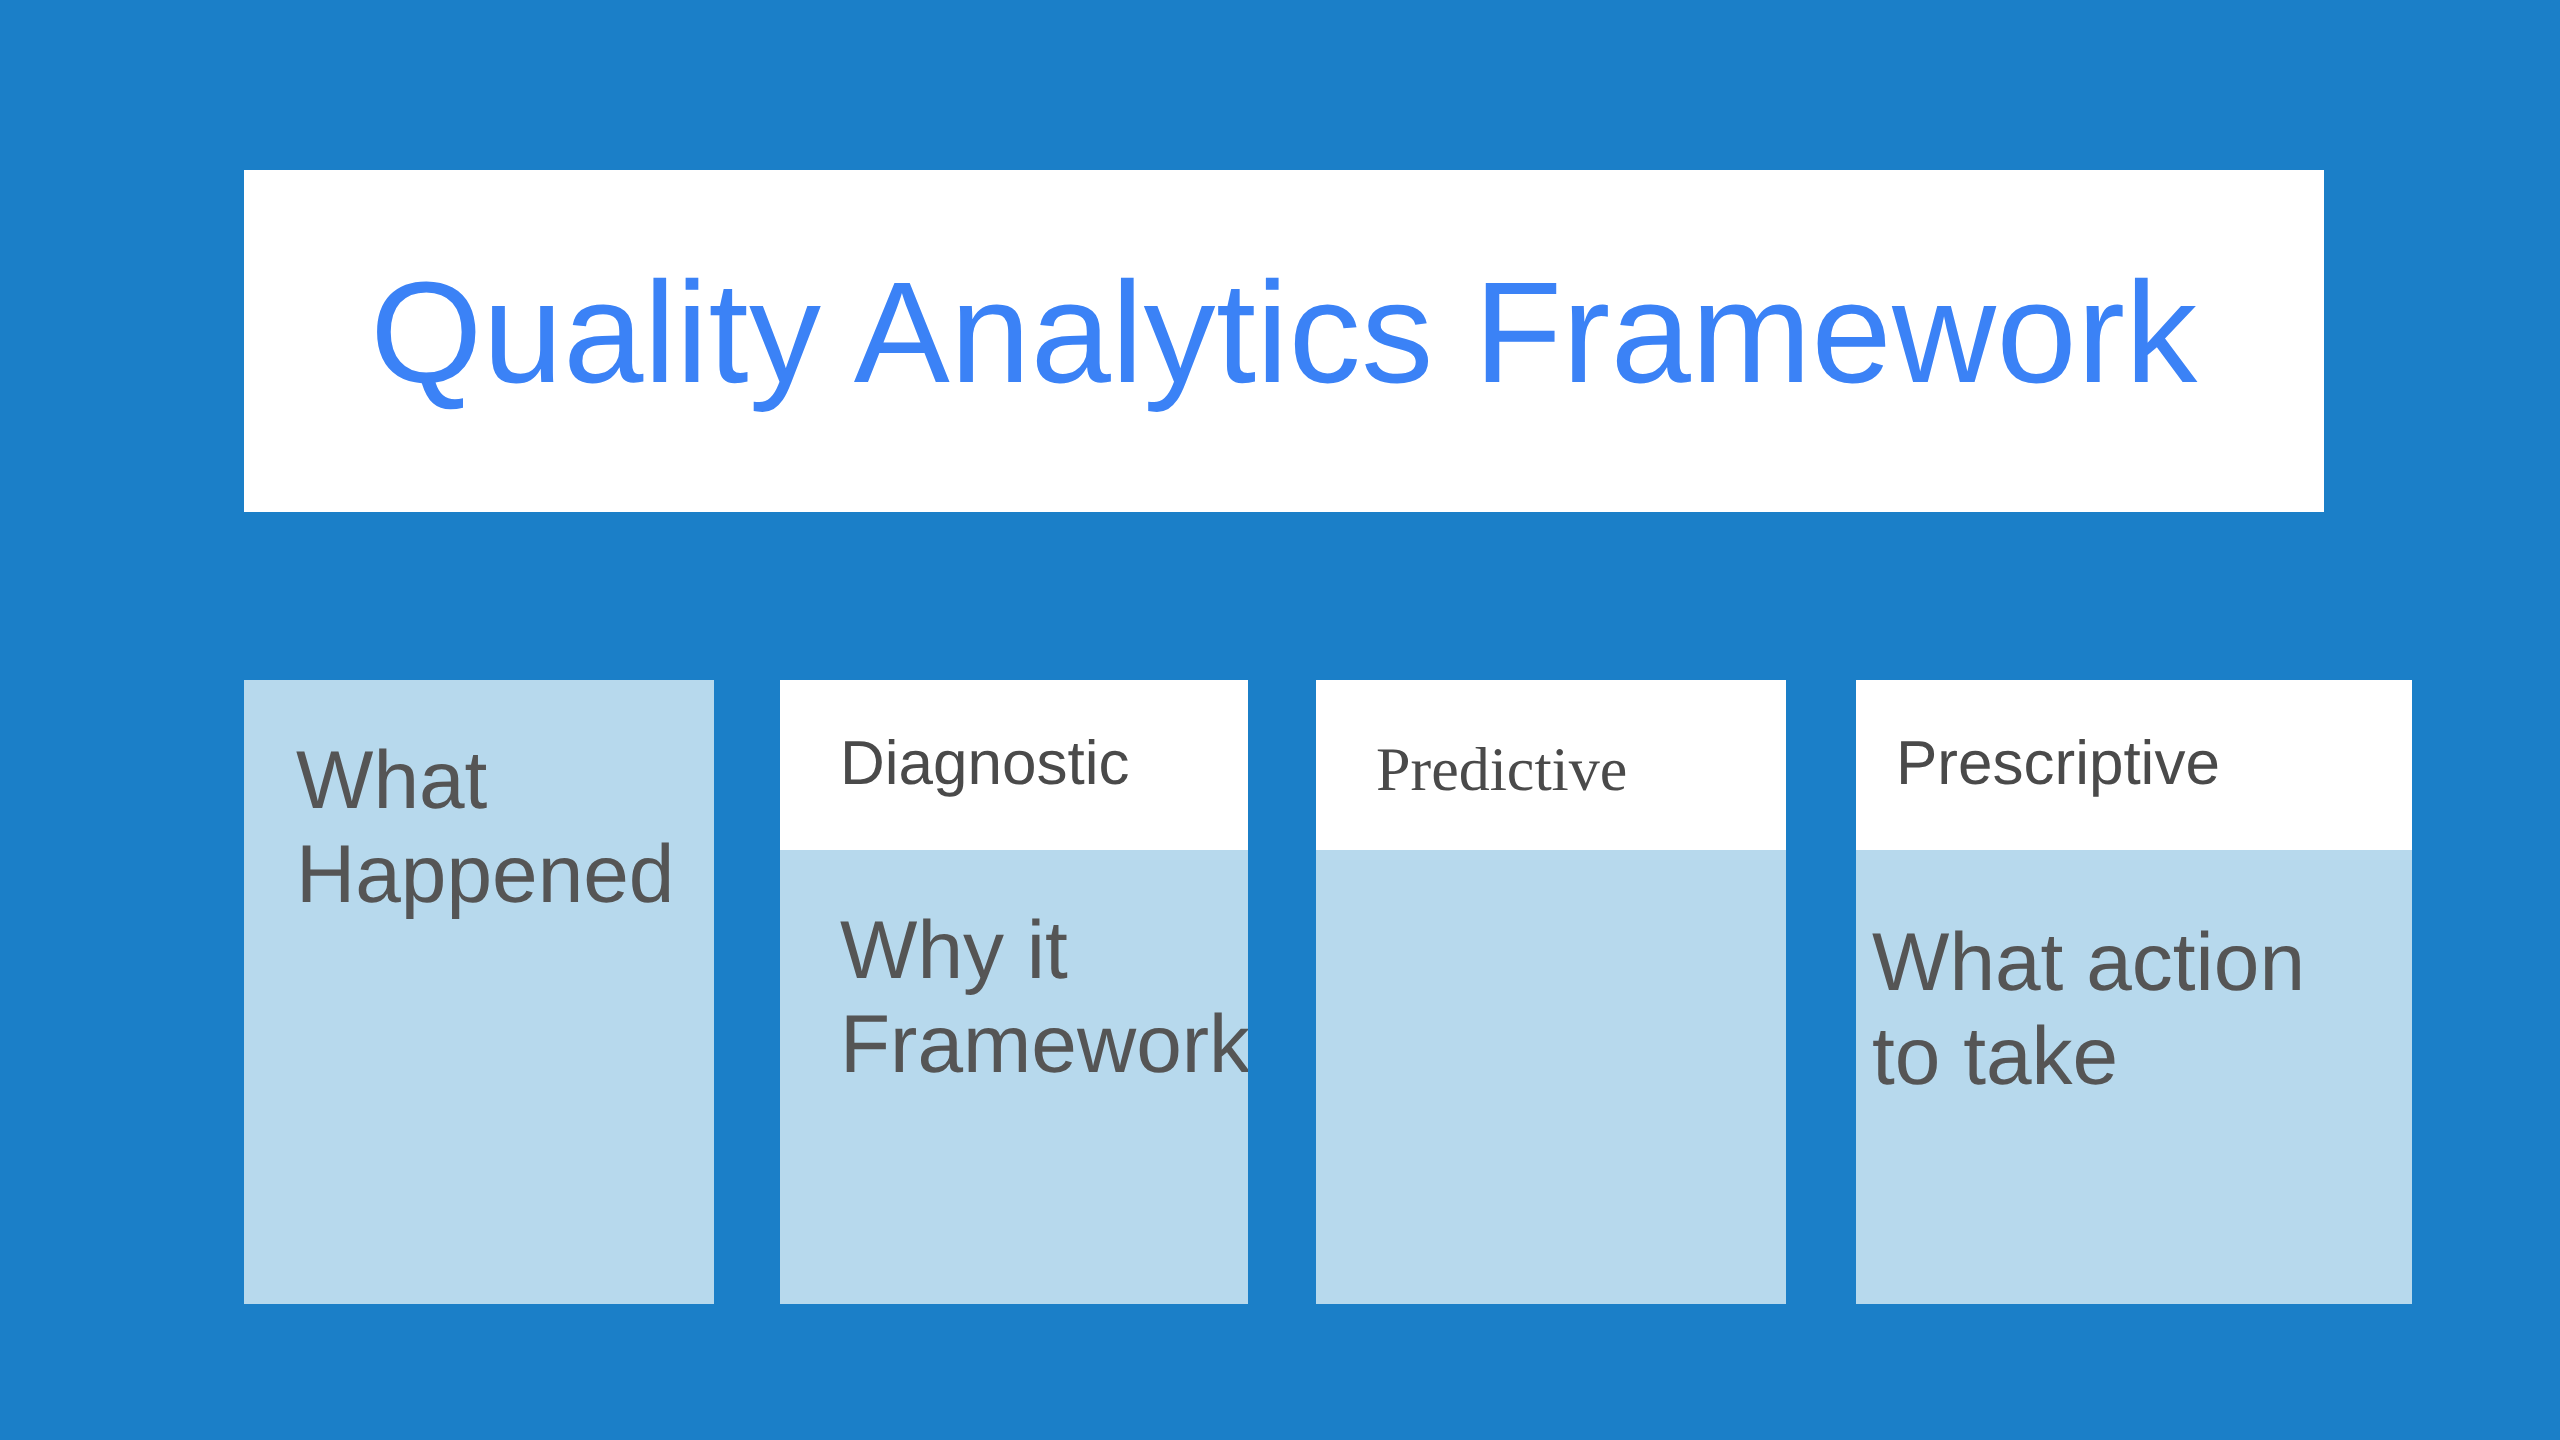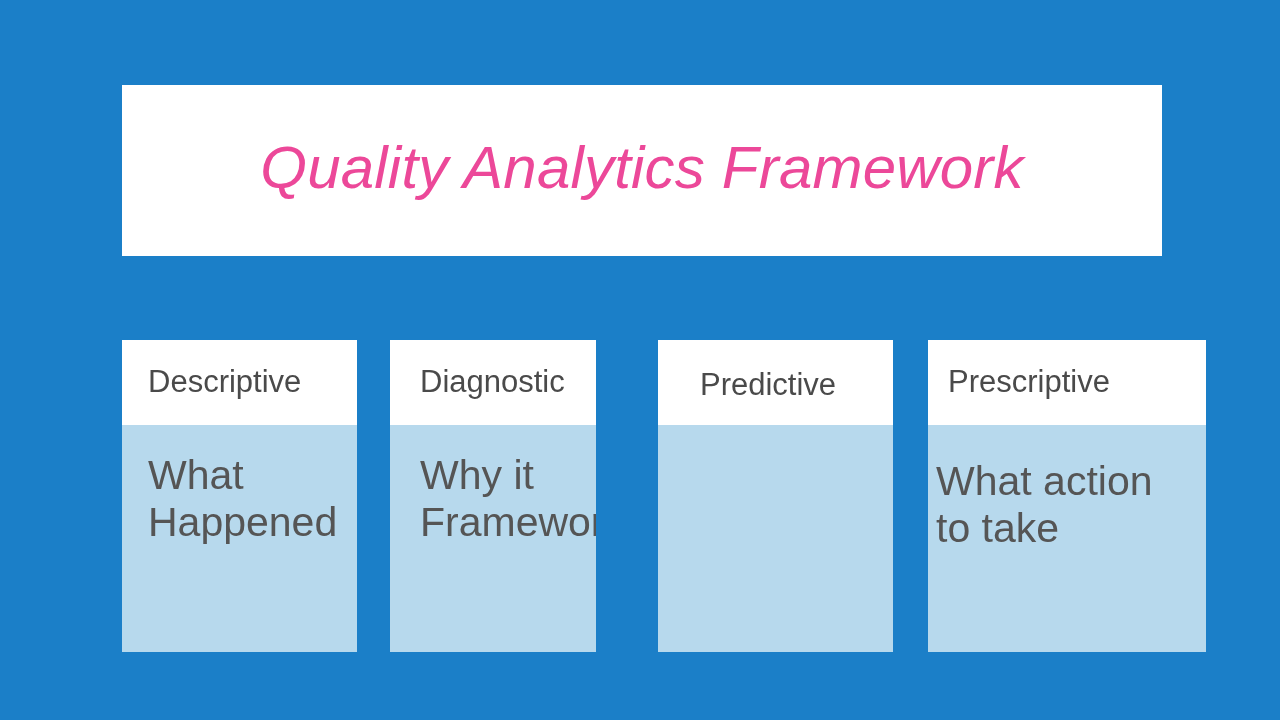--- a/index.html
+++ b/index.html
@@ -26,28 +26,27 @@
     top: 85px;
     width: 1040px;
     height: 171px;
     background: #ffffff;
     box-sizing: border-box;
     display: flex;
     align-items: center;
     justify-content: center;
   }
   #title-text {
-    font-size: 60px;
+    font-size: 72px;
     font-weight: 400;
-    color: #ec4899;
+    color: #3b82f6;
     letter-spacing: 0.2px;
     line-height: 1.05;
     white-space: nowrap;
     transform: translateY(-3px);
-    font-style: italic;
   }
 
   
   .card {
     position: absolute;
     top: 340px;
     height: 312px;
     background: #b7d9ed;
     box-sizing: border-box;
     overflow: hidden;
@@ -76,45 +75,42 @@
     color: #555555;
     line-height: 47px;
     white-space: pre-line;
   }
 
   
   #card-0 { left: 122px;  width: 235px; }
   #card-0 .card-header { padding-left: 26px; }
   #card-0 .card-body   { padding-left: 26px; }
 
-  #card-1 { left: 390px;  width: 206px; }
+  #card-1 { left: 390px;  width: 234px; }
   #card-1 .card-header { padding-left: 30px; }
   #card-1 .card-body   { padding-left: 30px; }
 
   #card-2 { left: 658px;  width: 235px; }
-  #card-2 .card-header { padding-left: 42px; padding-top: 6px; }
+  #card-2 .card-header { padding-left: 30px; padding-top: 6px; font-family: Liberation Serif, serif; }
   #card-2 .card-body   { padding-left: 38px; }
 
   #card-3 { left: 928px;  width: 278px; }
   #card-3 .card-header { padding-left: 20px; }
   #card-3 .card-body   { padding-left: 8px; padding-top: 33px; }
 </style>
 </head>
 <body>
 
 <div id="slide">
 
   <div id="title-card">
     <div id="title-text">Quality Analytics Framework</div>
   </div>
 
   <div class="card" id="card-0">
-    <div class="card-header">
-      <span class="card-title">Descriptive</span>
-    </div>
     <div class="card-body">
       <div class="card-desc">What
 Happened</div>
     </div>
   </div>
 
   <div class="card" id="card-1">
     <div class="card-header">
       <span class="card-title">Diagnostic</span>
     </div>

